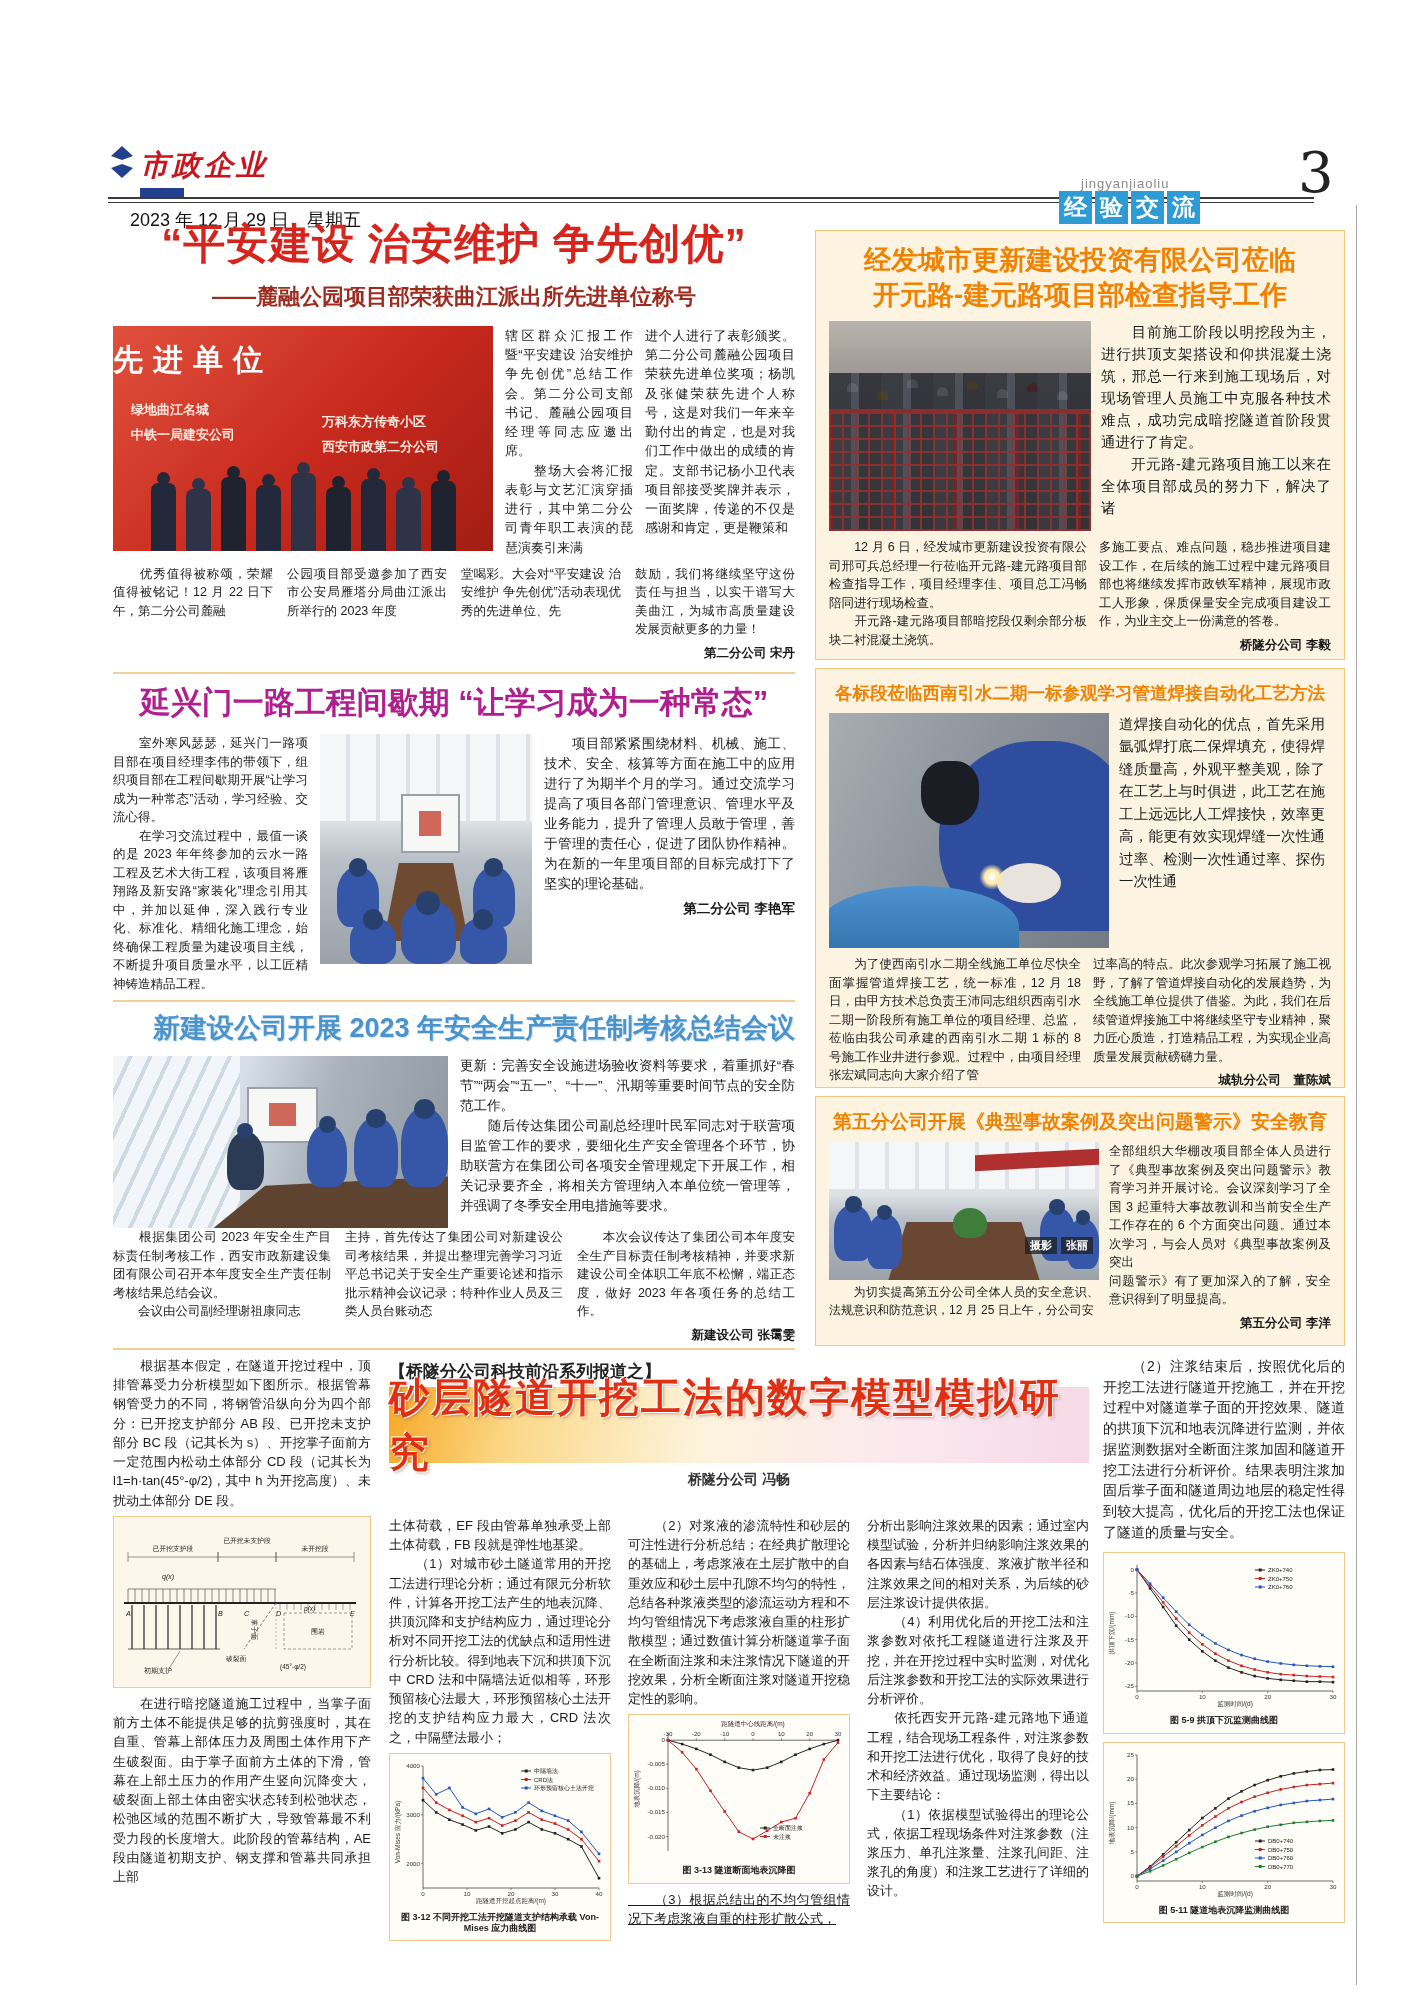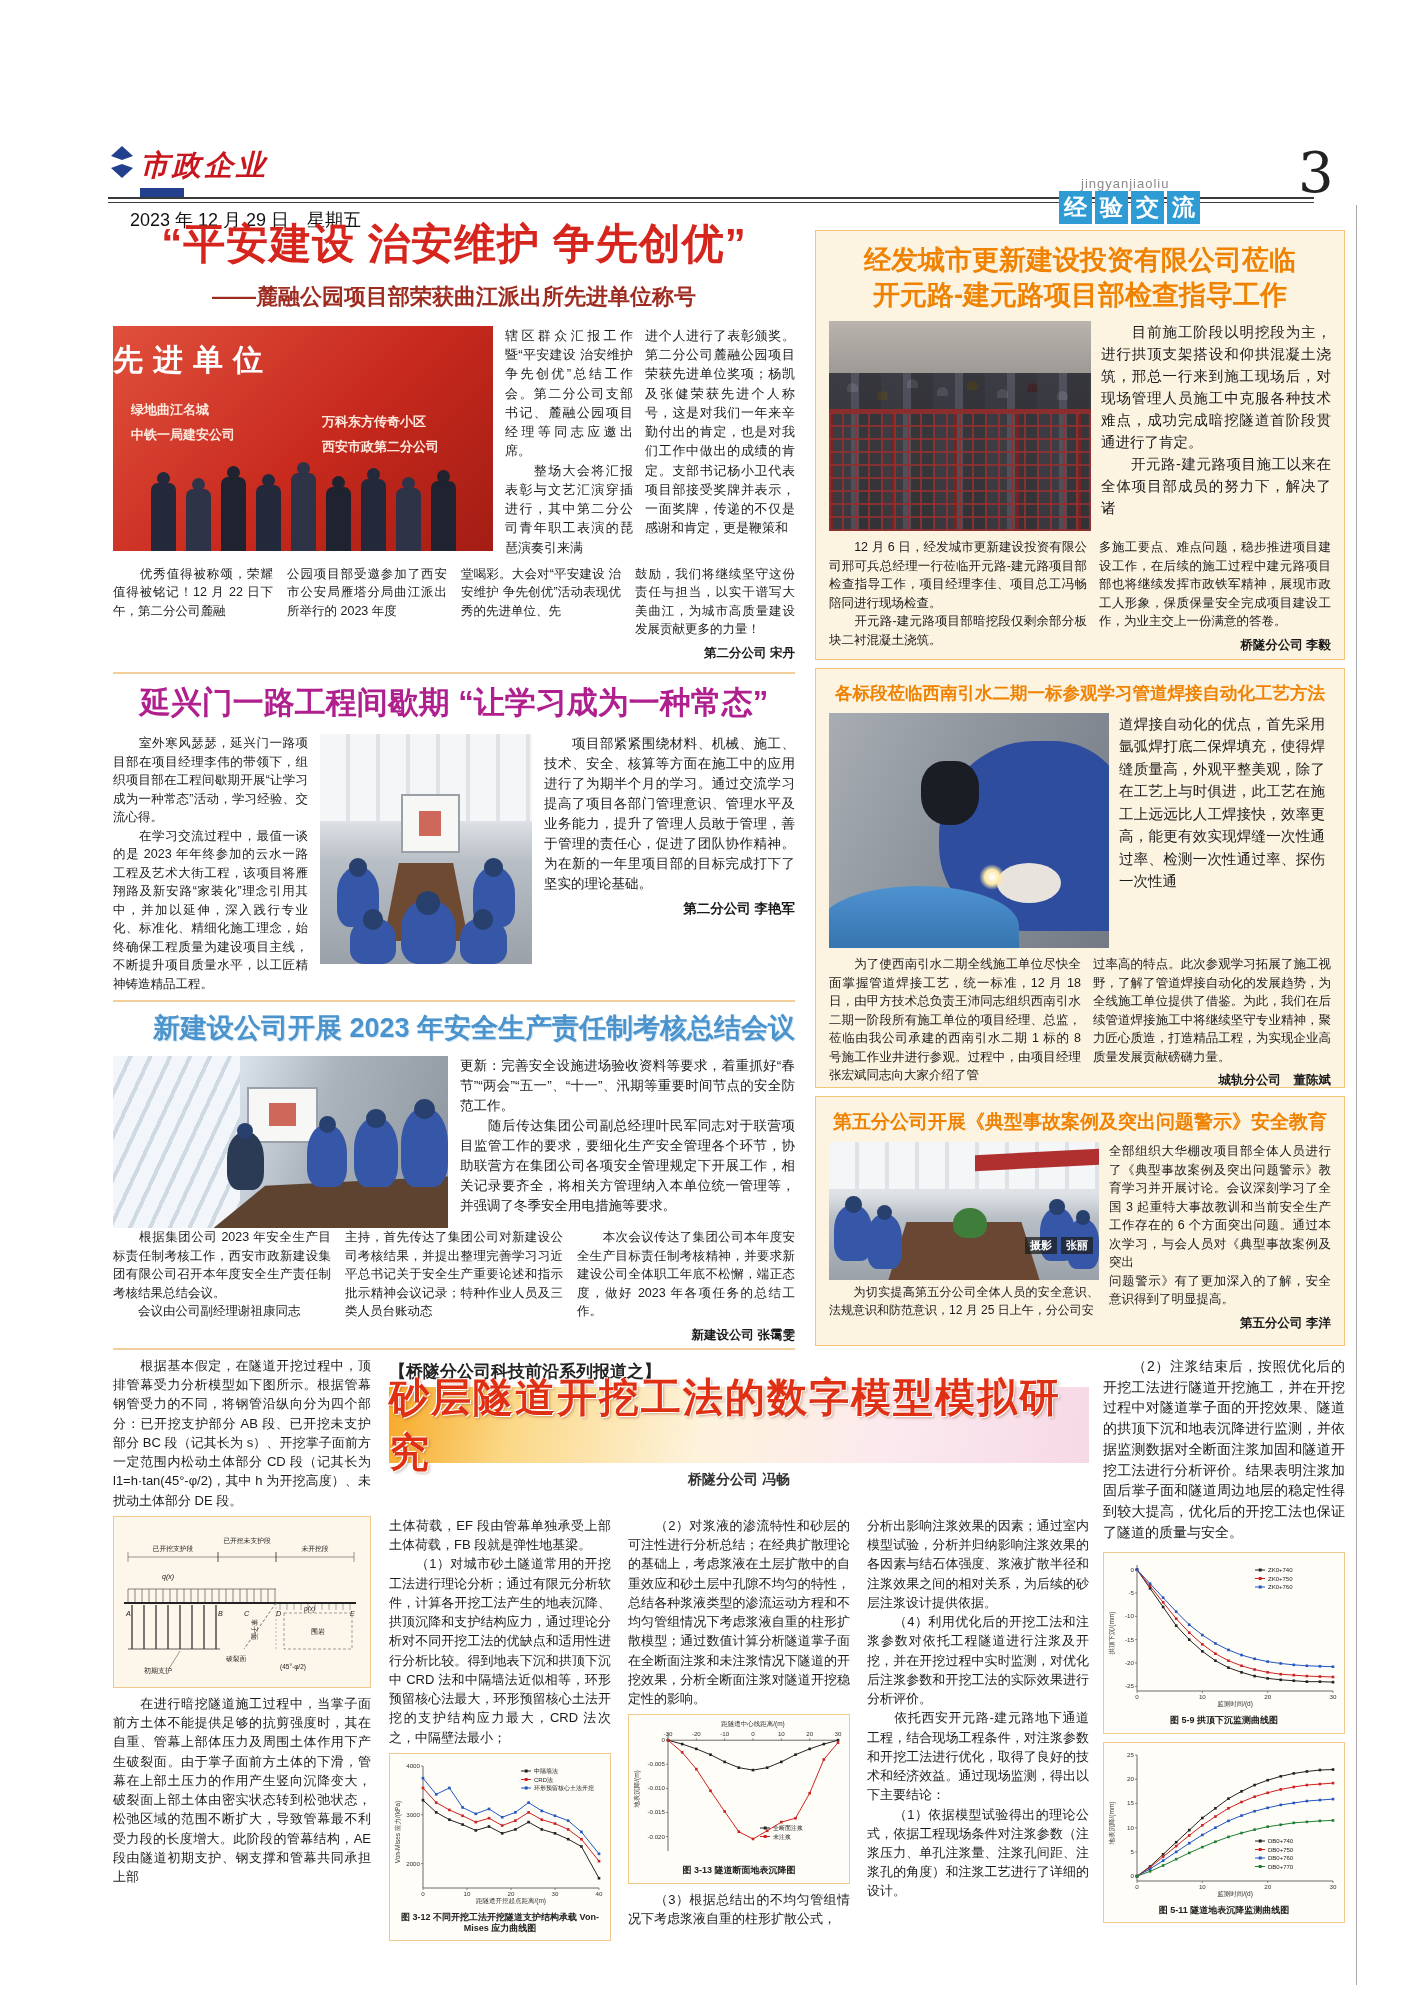--- a/index.html
+++ b/index.html
@@ -213,21 +213,21 @@
       <div class="fence"></div>
     </div>
     <div class="col" style="width:230px;font-size:14.5px;line-height:1.52;">　　目前施工阶段以明挖段为主，进行拱顶支架搭设和仰拱混凝土浇筑，邢总一行来到施工现场后，对现场管理人员施工中克服各种技术难点，成功完成暗挖隧道首阶段贯通进行了肯定。
 　　开元路-建元路项目施工以来在全体项目部成员的努力下，解决了诸</div>
   </div>
   <div style="display:flex;gap:12px;margin-top:7px;">
     <div class="col" style="width:258px;font-size:12.5px;">　　12 月 6 日，经发城市更新建设投资有限公司邢可兵总经理一行莅临开元路-建元路项目部检查指导工作，项目经理李佳、项目总工冯畅陪同进行现场检查。
 　　开元路-建元路项目部暗挖段仅剩余部分板块二衬混凝土浇筑。</div>
     <div style="width:232px;">
       <div class="col" style="font-size:12.5px;">多施工要点、难点问题，稳步推进项目建设工作，在后续的施工过程中建元路项目部也将继续发挥市政铁军精神，展现市政工人形象，保质保量安全完成项目建设工作，为业主交上一份满意的答卷。</div>
-      <div class="sig" style="font-size:12.5px;font-family:Liberation Serif, serif;">桥隧分公司 李毅</div>
+      <div class="sig" style="font-size:12.5px;">桥隧分公司 李毅</div>
     </div>
   </div>
 </div>
 
 <div class="rbox" style="top:668px;height:420px;">
   <div class="h-r" style="font-size:17.5px;">各标段莅临西南引水二期一标参观学习管道焊接自动化工艺方法</div>
   <div style="display:flex;gap:10px;margin-top:8px;">
     <div class="photo p-r2">
       <div class="welder"></div>
       <div class="wmask"></div>
@@ -511,21 +511,21 @@
         <rect x="131.7" y="107.5" width="3" height="3" fill="#222222"></rect>
         <text x="141" y="111.2" font-size="6" fill="#222">全断面注浆</text>
         <line x1="128" y1="117.5" x2="138" y2="117.5" stroke="#cc2222" stroke-width="1"></line>
         <rect x="131.7" y="116" width="3" height="3" fill="#cc2222"></rect>
         <text x="141" y="119.7" font-size="6" fill="#222">未注浆</text>
         <text x="7" y="70" font-size="6.5" fill="#333" text-anchor="middle" transform="rotate(-90 7 70)">地表沉降/(m)</text>
         <text x="121" y="7" font-size="6.5" fill="#333" text-anchor="middle">距隧道中心线距离/(m)</text>
       </svg>
     <div class="chart-caption">图 3-13 隧道断面地表沉降图</div>
   </div>
-  <div class="col" style="font-size:13px;margin-top:6px;">　　（3）根据总结出的不均匀管组情况下考虑浆液自重的柱形扩散公式，</div>
+  <div class="col" style="font-size:13px;margin-top:6px;text-decoration:underline;">　　（3）根据总结出的不均匀管组情况下考虑浆液自重的柱形扩散公式，</div>
 </div>
 
 <div class="abs" style="left:867px;top:1516px;width:222px;">
   <div class="col" style="font-size:13px;">分析出影响注浆效果的因素；通过室内模型试验，分析并归纳影响注浆效果的各因素与结石体强度、浆液扩散半径和注浆效果之间的相对关系，为后续的砂层注浆设计提供依据。
 　　（4）利用优化后的开挖工法和注浆参数对依托工程隧道进行注浆及开挖，并在开挖过程中实时监测，对优化后注浆参数和开挖工法的实际效果进行分析评价。
 　　依托西安开元路-建元路地下通道工程，结合现场工程条件，对注浆参数和开挖工法进行优化，取得了良好的技术和经济效益。通过现场监测，得出以下主要结论：
 　　（1）依据模型试验得出的理论公式，依据工程现场条件对注浆参数（注浆压力、单孔注浆量、注浆孔间距、注浆孔的角度）和注浆工艺进行了详细的设计。</div>
 </div>
 
 <div class="abs" style="left:1103px;top:1356px;width:242px;">

